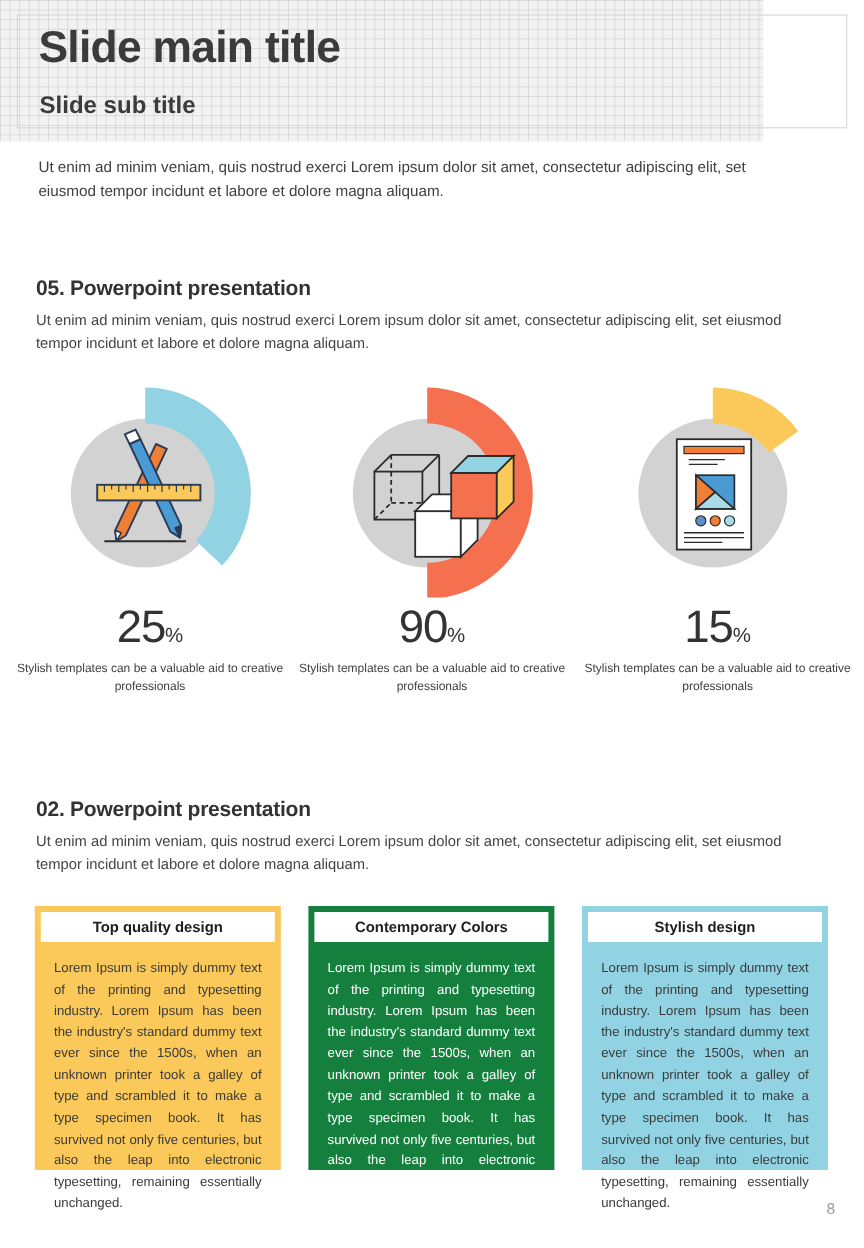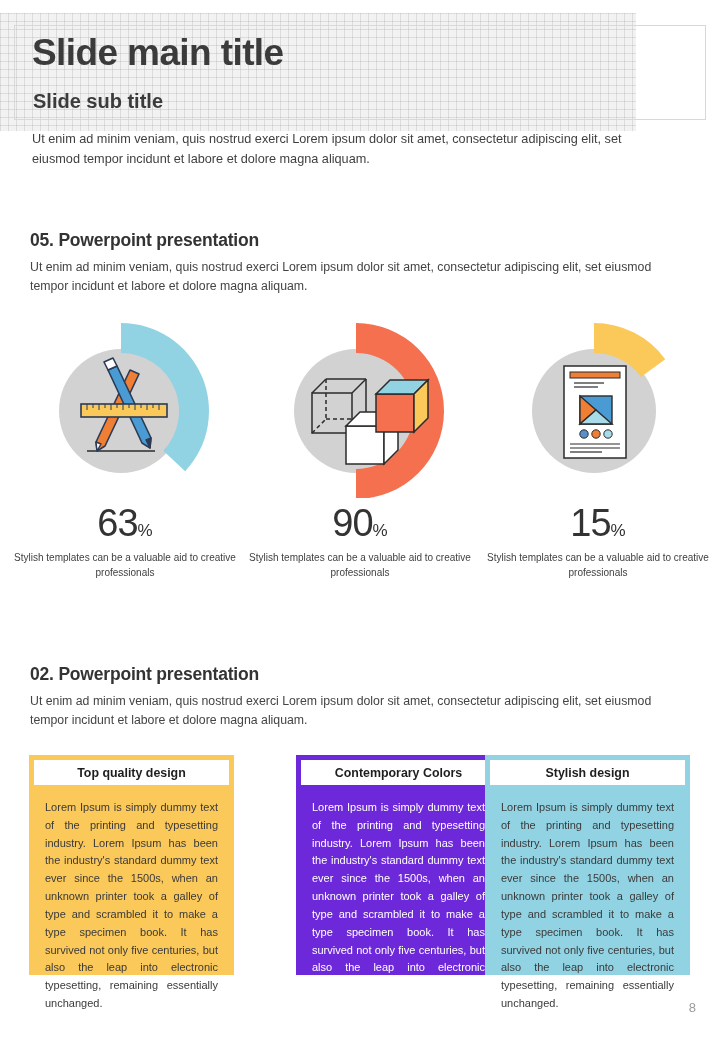--- a/index.html
+++ b/index.html
@@ -6,21 +6,21 @@
   body{
     width:720px;height:1040px;
     background:#ffffff;
     font-family:"Liberation Sans", sans-serif;
     color:#3a3a3a;
     position:relative;
     overflow:hidden;
   }
   
   .header{
-    position:absolute;left:0;top:13px;width:636px;height:118px;
+    position:absolute;left:0;top:0;width:636px;height:118px;
     background-color:#f2f2f2;
     background-image:
       linear-gradient(to right, rgba(175,175,175,.35) 1px, transparent 1px),
       linear-gradient(to bottom, rgba(175,175,175,.35) 1px, transparent 1px);
     background-size:8px 8px;
     box-sizing:border-box;
   }
   .header-frame{
     position:absolute;left:14px;top:12px;width:692px;height:95px;
     border:1px solid #d8d8d8;box-sizing:border-box;
@@ -140,21 +140,21 @@
               <line x1="94" y1="86" x2="94" y2="90"></line>
             <line x1="100" y1="86" x2="100" y2="92"></line>
               <line x1="106" y1="86" x2="106" y2="90"></line>
             <line x1="112" y1="86" x2="112" y2="92"></line>
               <line x1="118" y1="86" x2="118" y2="90"></line>
             <line x1="124" y1="86" x2="124" y2="92"></line>
           </g>
         </g>
       </svg>
     </div>
-    <div class="pct"><span>63</span><span class="sign">%</span></div>
+    <div class="pct"><span>25</span><span class="sign">%</span></div>
     <div class="cap">Stylish templates can be a valuable aid to creative professionals</div>
   </div>
 
   <div class="stat">
     <div class="donut-wrap">
       <svg width="180" height="180" viewBox="0 0 180 180">
         <circle cx="86" cy="93" r="62" fill="#d2d2d2"></circle>
         <path id="arc2" fill="#f4704f" d="M86,5 A88,88 0 0 1 86,181 L86,151 A58,58 0 0 0 86,35 Z"></path>
 
         <g>
@@ -222,21 +222,21 @@
 </div>
 
 <div class="sec-title" id="sec2-title">02. Powerpoint presentation</div>
 <div class="sec-body" id="sec2-body">Ut enim ad minim veniam, quis nostrud exerci  Lorem ipsum dolor sit amet, consectetur adipiscing elit, set eiusmod tempor incidunt et labore et dolore magna aliquam.</div>
 
 <div class="cards">
   <div class="card" id="card0" style="background: rgb(251, 200, 90);">
     <div class="card-head">Top quality design</div>
     <div class="card-body" style="color: rgb(58, 58, 58);">Lorem Ipsum is simply dummy text of the printing and typesetting industry. Lorem Ipsum has been the industry's standard dummy text ever since the 1500s, when an unknown printer took a galley of type and scrambled it to make a type specimen book. It has survived not only five centuries, but also the leap into electronic typesetting, remaining essentially unchanged.</div>
   </div>
-  <div class="card" id="card1" style="background: #6d28d9; margin-left: 39px;">
+  <div class="card" id="card1" style="background: #15803d;">
     <div class="card-head">Contemporary Colors</div>
     <div class="card-body" style="color: rgb(255, 255, 255);">Lorem Ipsum is simply dummy text of the printing and typesetting industry. Lorem Ipsum has been the industry's standard dummy text ever since the 1500s, when an unknown printer took a galley of type and scrambled it to make a type specimen book. It has survived not only five centuries, but also the leap into electronic typesetting, remaining essentially unchanged.</div>
   </div>
   <div class="card" id="card2" style="background: rgb(146, 211, 227);">
     <div class="card-head">Stylish design</div>
     <div class="card-body" style="color: rgb(58, 58, 58);">Lorem Ipsum is simply dummy text of the printing and typesetting industry. Lorem Ipsum has been the industry's standard dummy text ever since the 1500s, when an unknown printer took a galley of type and scrambled it to make a type specimen book. It has survived not only five centuries, but also the leap into electronic typesetting, remaining essentially unchanged.</div>
   </div>
 </div>
 
 <div class="page-num">8</div>

